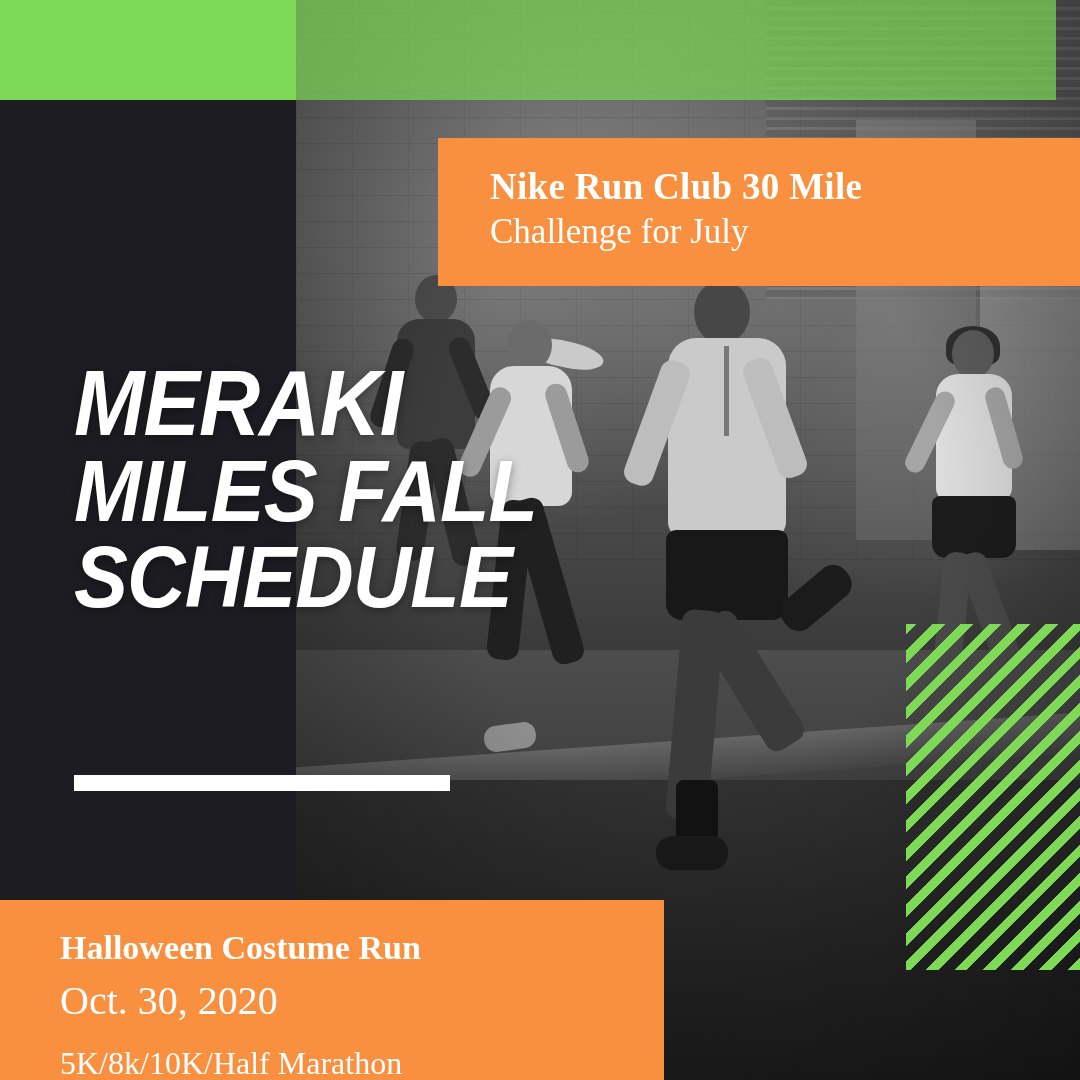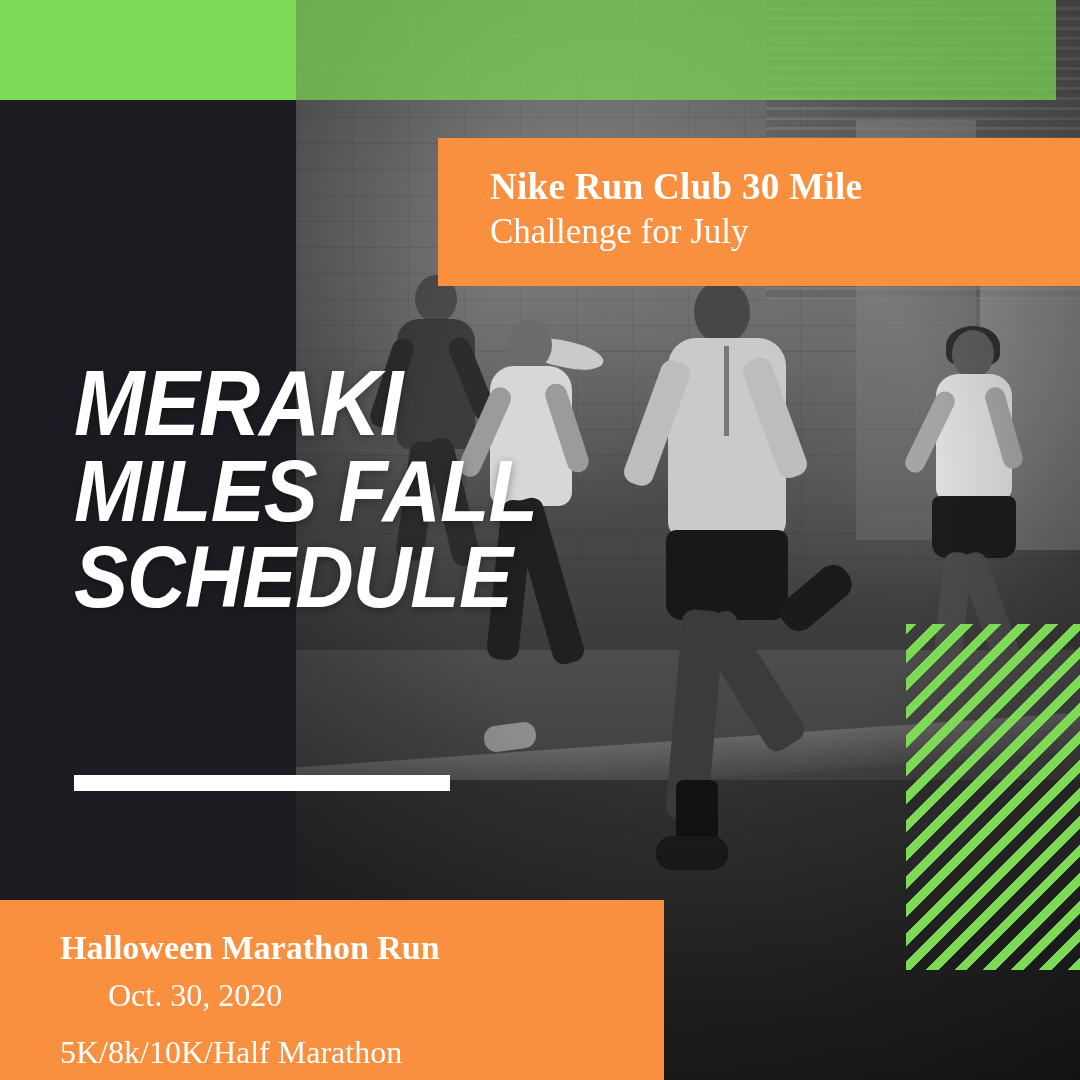--- a/index.html
+++ b/index.html
@@ -206,24 +206,23 @@
     color:#ffffff;
   }
   .bottom-card .b1 {
     font-family:"Liberation Serif", serif;
     font-weight:bold;
     font-size:34px;
     line-height:1.2;
   }
   .bottom-card .b2 {
     font-family:"Liberation Serif", serif;
-    font-size:32px;
+    font-size:40px;
     line-height:1.3;
     margin-top:6px;
-    margin-left:48px;
   }
   .bottom-card .b3 {
     font-family:"Liberation Serif", serif;
     font-size:32px;
     line-height:1.3;
     margin-top:16px;
   }
 </style>
 </head>
 <body>
@@ -300,18 +299,18 @@
   <div class="rule"></div>
 
   <div class="orange-top"></div>
   <div class="top-card">
     <div class="t1">Nike Run Club 30 Mile</div>
     <div class="t2">Challenge for July</div>
   </div>
 
   <div class="orange-bottom"></div>
   <div class="bottom-card">
-    <div class="b1">Halloween Marathon Run</div>
+    <div class="b1">Halloween Costume Run</div>
     <div class="b2">Oct. 30, 2020</div>
     <div class="b3">5K/8k/10K/Half Marathon</div>
   </div>
 
 </div>
 
 </body></html>

